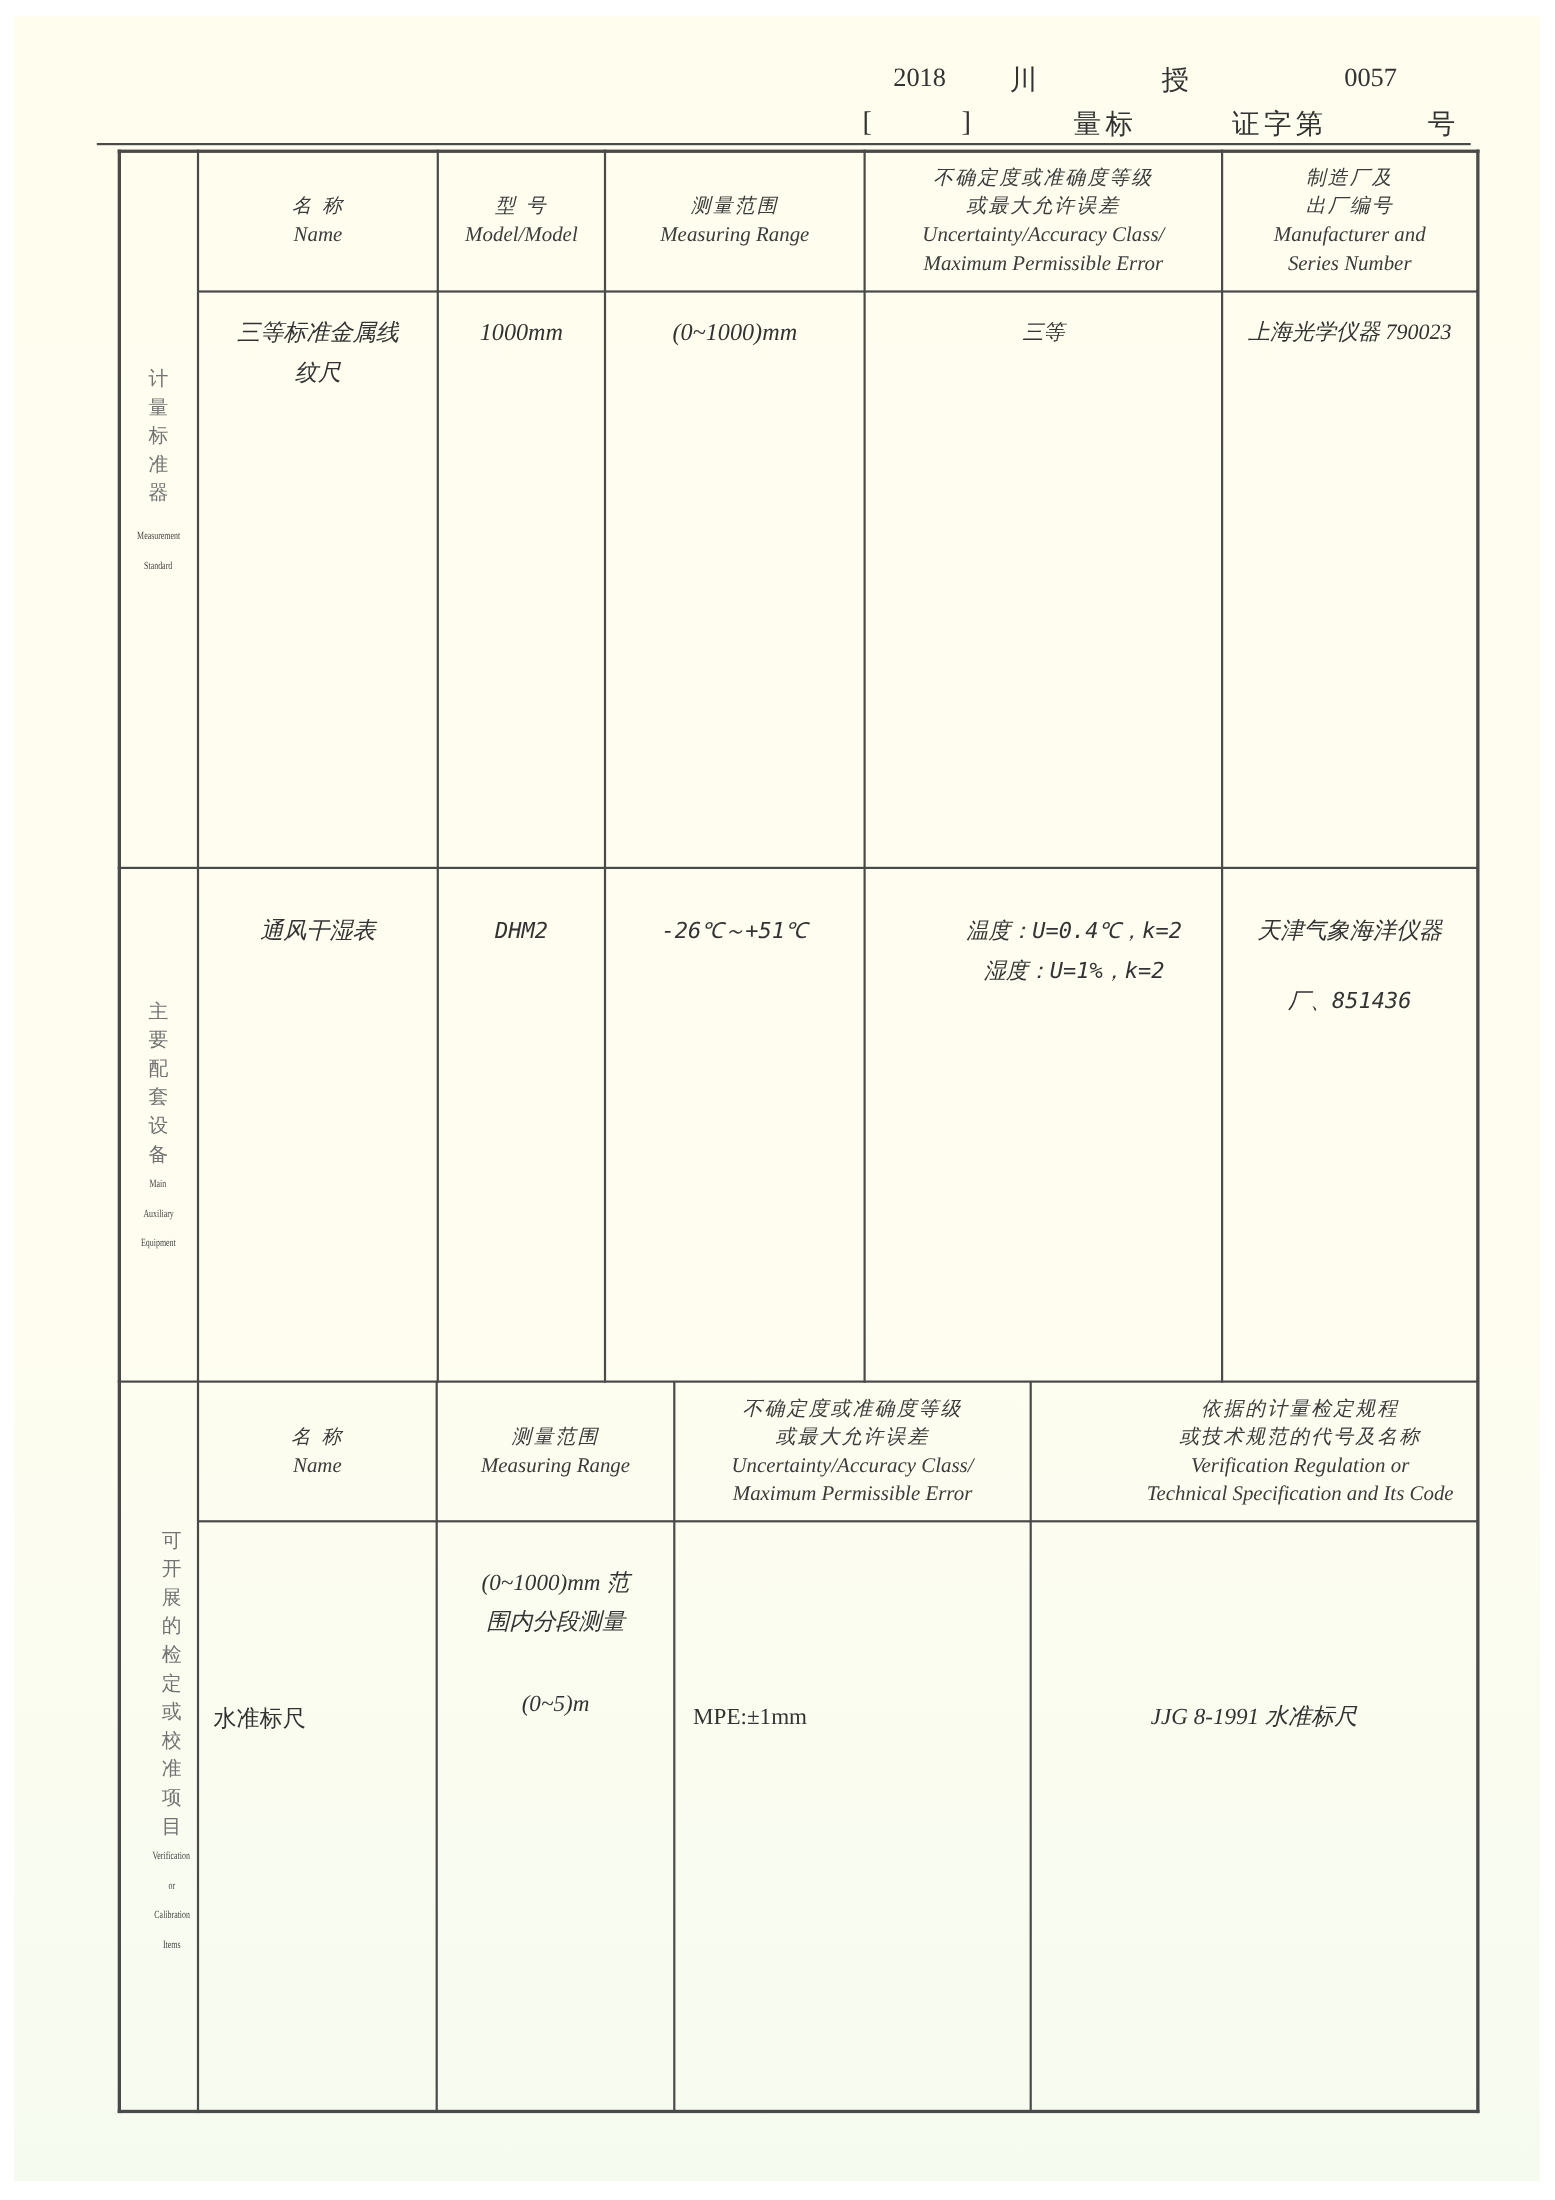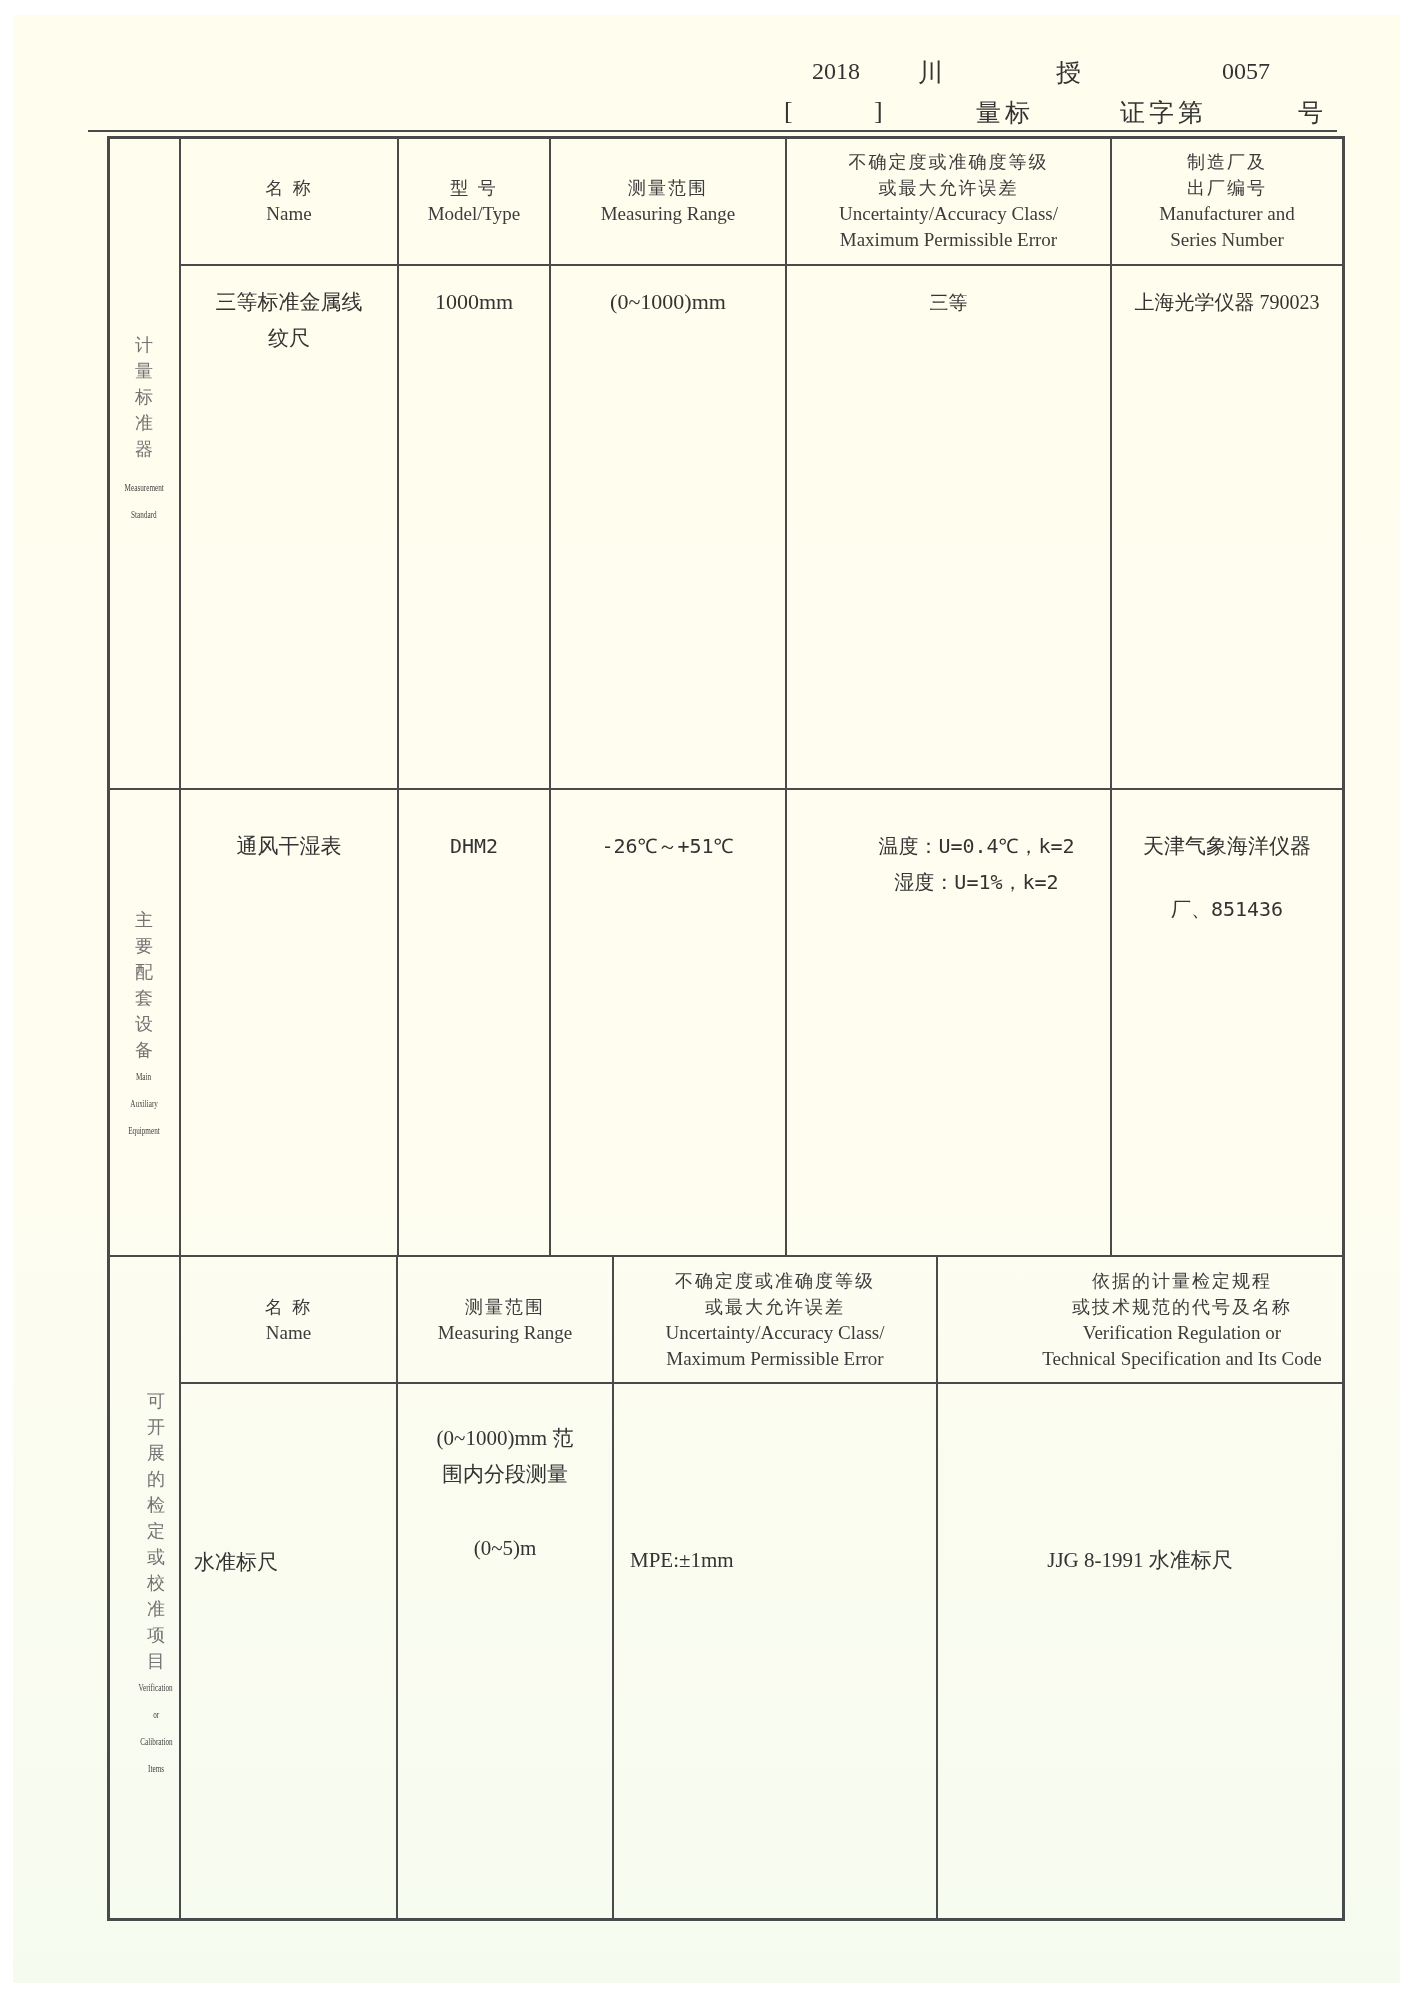--- a/index.html
+++ b/index.html
@@ -6,21 +6,21 @@
   body { width:1414px; height:2000px; background:#ffffff; position:relative; overflow:hidden;
          font-family:"Liberation Serif","DejaVu Serif",serif; color:#3a3a3a; }
   .paper { position:absolute; left:13px; top:15px; width:1387px; height:1968px;
            background:linear-gradient(to bottom,#fffdee 0%,#fefdf0 60%,#f6fbf0 100%); }
   .abs { position:absolute; white-space:nowrap; }
   .hdr { font-size:24px; color:#333; }
   .hdr-cn { font-family:"DejaVu Sans",sans-serif; font-size:25px; letter-spacing:4px; }
   .rule { position:absolute; left:88px; top:130px; width:1249px; height:2px; background:#4a4a4a; }
   .line { position:absolute; background:#4a4a4a; }
   .cell { position:absolute; display:flex; flex-direction:column; align-items:center;
-          text-align:center; box-sizing:border-box; }
+          text-align:center; box-sizing:border-box;font-style:italic; }
   .th { justify-content:center; font-size:19px; line-height:26px; color:#3c3c3c; }
   .th .cn { font-family:"DejaVu Sans",sans-serif; font-size:18px; letter-spacing:2px; }
   .td { font-size:22px; line-height:36px; color:#333; padding-top:18px; }
   .td .cn { font-family:"DejaVu Sans",sans-serif; font-size:21px; }
   .side { position:absolute; left:108px; width:72px; display:flex; flex-direction:column;
           align-items:center; justify-content:center; }
   .side .v { font-family:"DejaVu Sans",sans-serif; font-size:18px; line-height:26px; color:#737373;
              width:20px; text-align:center; word-break:break-all; }
   .side .en { font-size:10px; line-height:27px; color:#444; transform:scaleX(0.72); white-space:nowrap; }
   .mono { font-family:"DejaVu Sans Mono","Liberation Mono",monospace; font-size:20px; }
@@ -86,21 +86,21 @@
   <div class="en">Calibration</div>
   <div class="en">Items</div>
 </div>
 
 <div class="cell th" style="left:181px;top:138px;width:216px;height:126px;">
   <span class="cn">名  称</span>
   <span>Name</span>
 </div>
 <div class="cell th" style="left:399px;top:138px;width:150px;height:126px;text-align:center;">
   <span class="cn">型  号</span>
-  <span>Model/Type</span>
+  <span>Model/Model</span>
 </div>
 <div class="cell th" style="left:551px;top:138px;width:234px;height:126px;">
   <span class="cn">测量范围</span>
   <span>Measuring Range</span>
 </div>
 <div class="cell th" style="left:787px;top:138px;width:323px;height:126px;">
   <span class="cn">不确定度或准确度等级</span>
   <span class="cn">或最大允许误差</span>
   <span>Uncertainty/Accuracy Class/</span>
   <span>Maximum Permissible Error</span>

